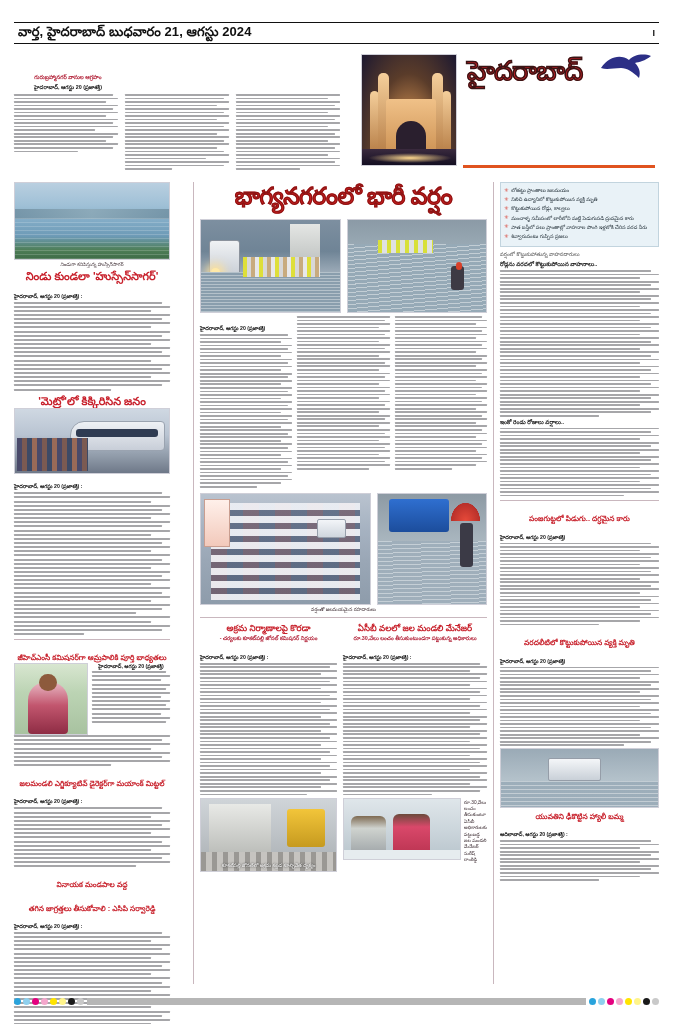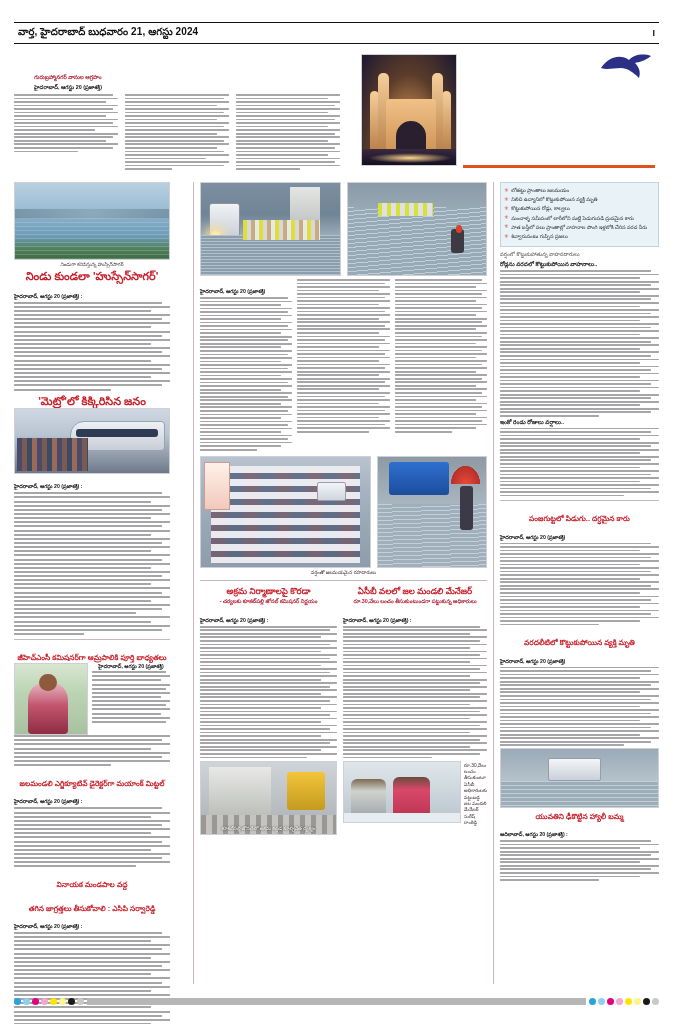--- a/index.html
+++ b/index.html
@@ -18,21 +18,21 @@
 
   
   .dateline-strip {
     position: absolute; left: 14px; top: 22px; width: 645px; height: 22px;
     border-top: 1.4px solid #111;
     border-bottom: 1.4px solid #111;
     display: flex; align-items: center; justify-content: space-between;
     padding: 0 4px;
   }
   .dateline-text {
-    font-size: 10px; font-weight: bold; color: #111; letter-spacing: .1px;
+    font-size: 13px; font-weight: bold; color: #111; letter-spacing: .1px;
   }
   .folio { font-size: 9px; color: #111; font-weight: 600; }
 
   
   .masthead {
     position: absolute; left: 14px; top: 48px; width: 645px; height: 128px;
   }
   .lead-headline {
     position: absolute; left: 0; top: 0; width: 330px;
     text-align: center;
@@ -392,20 +392,21 @@
         <div class="cm-tower cm-min cm-m1b"></div>
         <div class="cm-tower cm-min cm-m2b"></div>
         <div class="cm-tower cm-min cm-m1"></div>
         <div class="cm-tower cm-min cm-m2"></div>
         <div class="cm-tower cm-main"></div>
         <div class="cm-arch"></div>
         <div class="cm-base"></div>
         <div class="cm-glow"></div>
       </div>
 
+      <div class="brand-top">హైదరాబాద్</div>
 
       <svg class="bird" viewBox="0 0 54 30">
         <path d="M2 16 C10 4, 22 2, 30 8 C34 3, 44 1, 52 4 C46 9, 40 10, 36 11 C40 15, 42 20, 40 26 C34 20, 28 16, 22 16 C14 16, 8 18, 2 16 Z" fill="#2c2f86"></path>
       </svg>
 
       <div class="brand-rule"></div>
     </div>
   </div>
 
   <div class="grid">
@@ -511,20 +512,23 @@
         <span class="tx w100"></span><span class="tx w95"></span><span class="tx w100"></span>
         <span class="tx w88"></span><span class="tx w100"></span><span class="tx w95"></span>
         <span class="tx w100"></span><span class="tx w88"></span><span class="tx w100"></span>
         <span class="tx w95"></span><span class="tx w100"></span><span class="tx w88"></span>
         <span class="tx w100"></span><span class="tx w95"></span><span class="tx w62"></span>
       </div>
     </div>
 
     <div class="col-center">
 
+      <div class="banner">
+        <span class="banner-txt">భాగ్యనగరంలో భారీ వర్షం</span>
+      </div>
 
       <div class="two-col" style="margin-bottom:3px;">
         <div class="photo ph-flood-a">
           <div class="wall"></div>
             <div class="bus"></div>
             <div class="hl"></div>
           <div class="water"></div>
             <div class="ppl"></div>
         </div>
         <div class="photo ph-flood-b">

